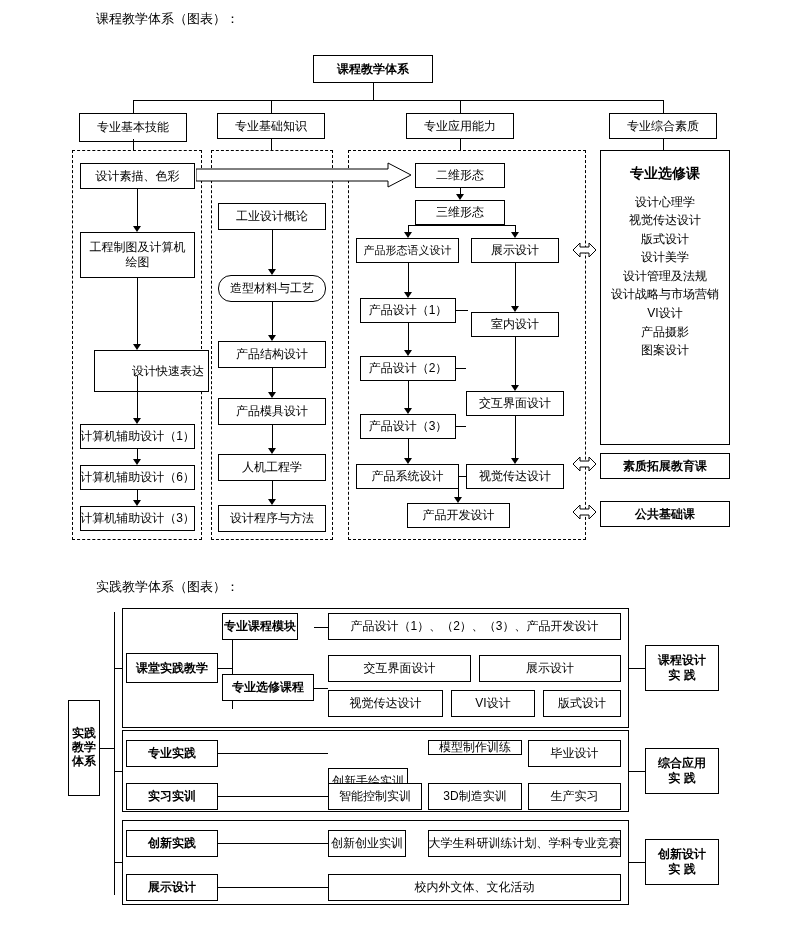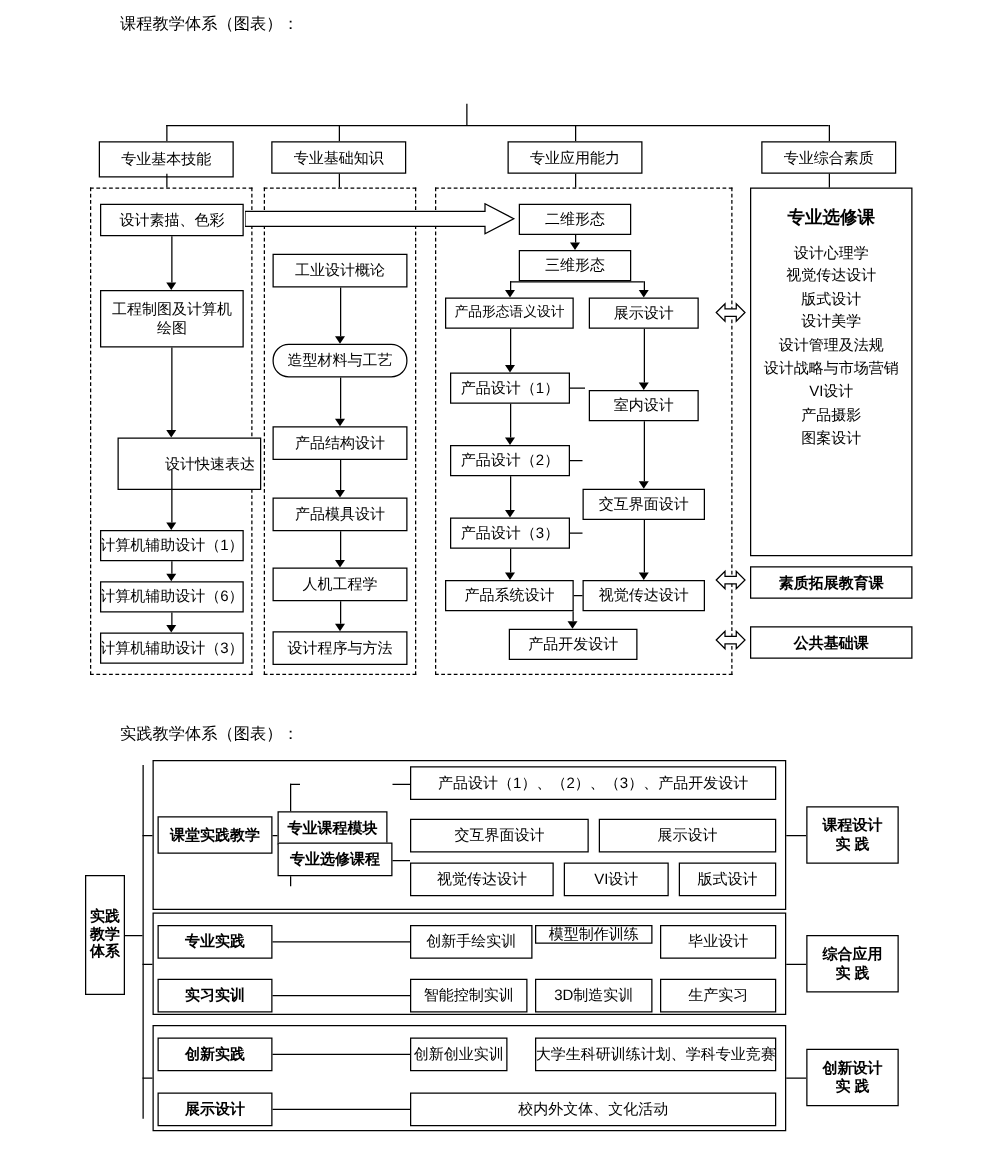--- a/index.html
+++ b/index.html
@@ -66,20 +66,21 @@
     font-weight: bold;
   }
 </style>
 </head>
 <body>
 
 <div id="page">
 
   <div class="ttl" style="left:96px; top:10px;">课程教学体系（图表）：</div>
 
+  <div class="box title-box" style="left:313px; top:55px; width:120px; height:28px;">课程教学体系</div>
 
   <div class="ln vln" style="left:373px; top:83px; height:17px;"></div>
 
   <div class="ln hln" style="left:133px; top:100px; width:530px;"></div>
 
   <div class="ln vln" style="left:133px; top:100px; height:13px;"></div>
   <div class="ln vln" style="left:271px; top:100px; height:13px;"></div>
   <div class="ln vln" style="left:460px; top:100px; height:13px;"></div>
   <div class="ln vln" style="left:663px; top:100px; height:13px;"></div>
 
@@ -226,21 +227,21 @@
 
   <div class="box" style="left:122px; top:608px; width:507px; height:120px; background:transparent;"></div>
   <div class="ln hln" style="left:114px; top:668px; width:8px;"></div>
 
   <div class="box" style="left:126px; top:653px; width:92px; height:30px; font-weight:bold;">课堂实践教学</div>
   <div class="ln hln" style="left:218px; top:668px; width:14px;"></div>
   <div class="ln vln" style="left:232px; top:627px; height:82px;"></div>
   <div class="ln hln" style="left:232px; top:627px; width:8px;"></div>
   <div class="ln hln" style="left:232px; top:688px; width:8px;"></div>
 
-  <div class="box" style="left:222px; top:649px; width:88px; height:27px; font-weight:bold;">专业课程模块</div>
+  <div class="box" style="left:222px; top:613px; width:76px; height:27px; font-weight:bold;">专业课程模块</div>
   <div class="box" style="left:222px; top:674px; width:92px; height:27px; font-weight:bold;">专业选修课程</div>
 
   <div class="ln hln" style="left:314px; top:627px; width:14px;"></div>
   <div class="ln hln" style="left:314px; top:688px; width:14px;"></div>
 
   <div class="box" style="left:328px; top:613px; width:293px; height:27px;">产品设计（1）、（2）、（3）、产品开发设计</div>
   <div class="box" style="left:328px; top:655px; width:143px; height:27px;">交互界面设计</div>
   <div class="box" style="left:479px; top:655px; width:142px; height:27px;">展示设计</div>
   <div class="box" style="left:328px; top:690px; width:115px; height:27px;">视觉传达设计</div>
   <div class="box" style="left:451px; top:690px; width:84px; height:27px;">VI设计</div>
@@ -253,21 +254,21 @@
   </div>
 
   <div class="box" style="left:122px; top:730px; width:507px; height:82px; background:transparent;"></div>
   <div class="ln hln" style="left:114px; top:771px; width:8px;"></div>
 
   <div class="box" style="left:126px; top:740px; width:92px; height:27px; font-weight:bold;">专业实践</div>
   <div class="box" style="left:126px; top:783px; width:92px; height:27px; font-weight:bold;">实习实训</div>
   <div class="ln hln" style="left:218px; top:753px; width:110px;"></div>
   <div class="ln hln" style="left:218px; top:796px; width:110px;"></div>
 
-  <div class="box" style="left:328px; top:740px; width:98px; height:27px;">创新手绘实训</div>
+  <div class="box" style="left:328px; top:768px; width:80px; height:27px;">创新手绘实训</div>
   <div class="box" style="left:428px; top:740px; width:94px; height:15px;">模型制作训练</div>
   <div class="box" style="left:528px; top:740px; width:93px; height:27px;">毕业设计</div>
   <div class="box" style="left:328px; top:783px; width:94px; height:27px;">智能控制实训</div>
   <div class="box" style="left:428px; top:783px; width:94px; height:27px;">3D制造实训</div>
   <div class="box" style="left:528px; top:783px; width:93px; height:27px;">生产实习</div>
 
   <div class="ln hln" style="left:629px; top:771px; width:16px;"></div>
   <div class="box" style="left:645px; top:748px; width:74px; height:46px; flex-direction:column; font-weight:bold;">
     <span>综合应用</span>
     <span>实  践</span>

